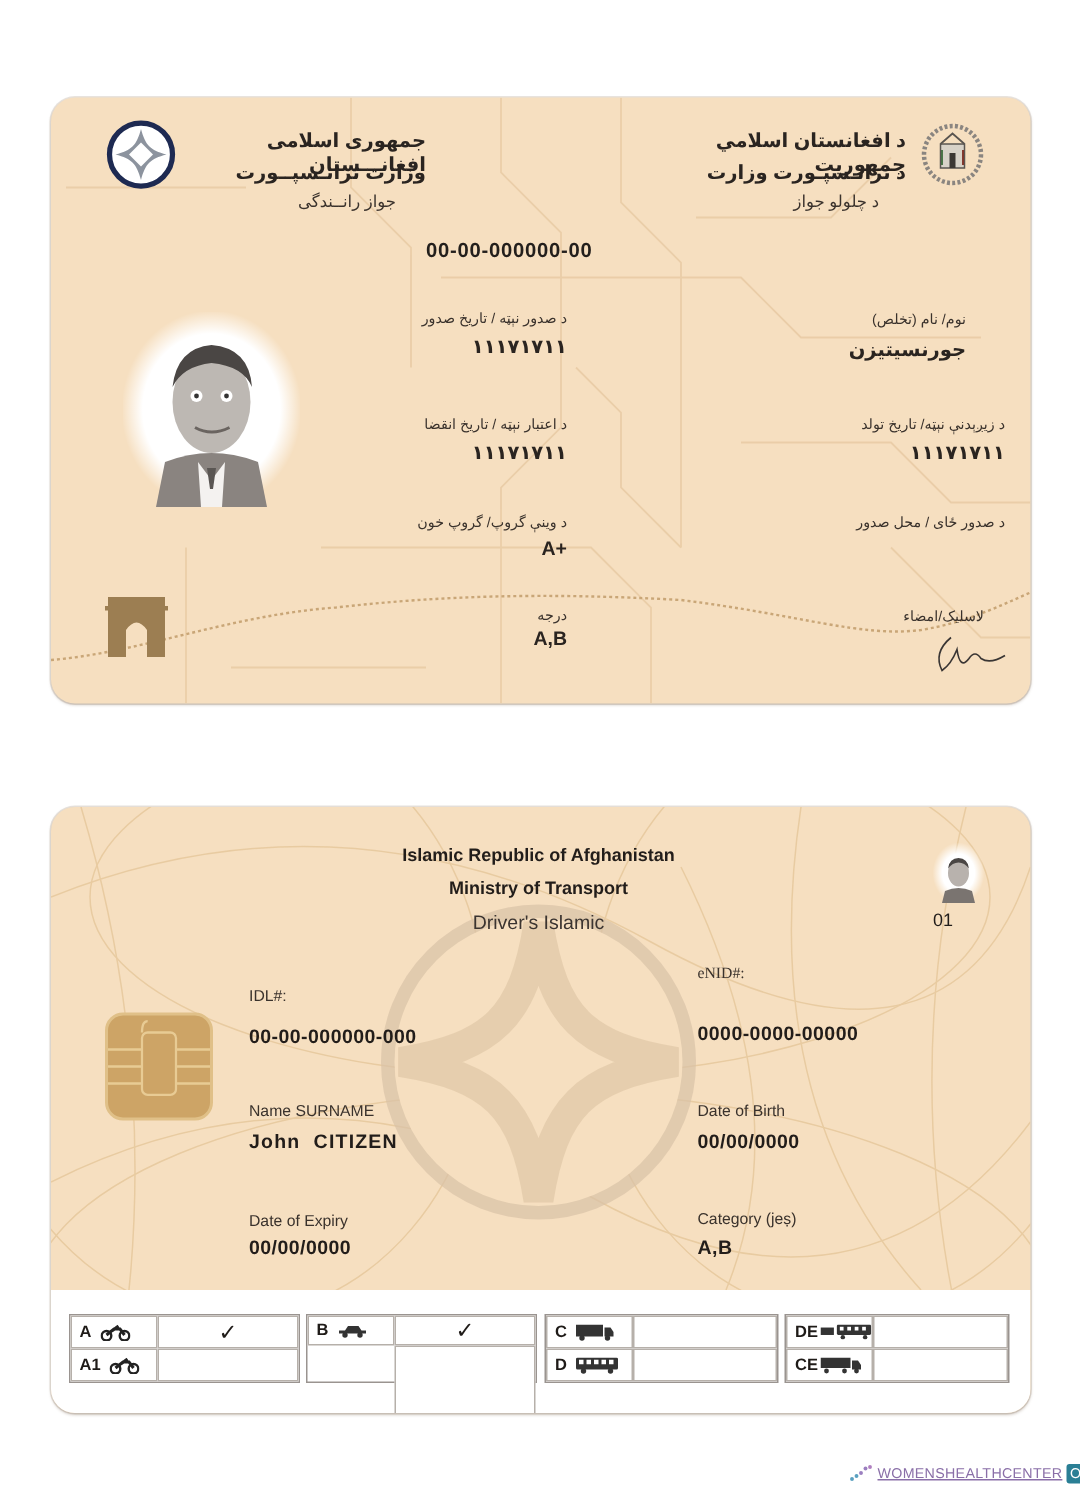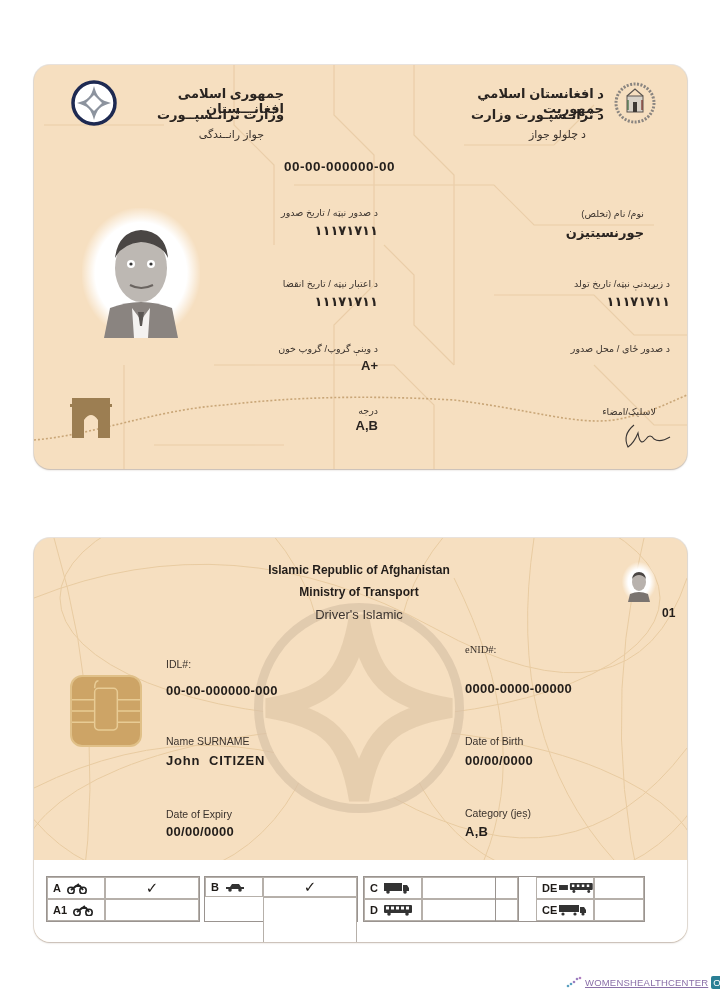--- a/index.html
+++ b/index.html
@@ -176,21 +176,21 @@
   <div class="abs en-title" style="left:180px;top:47px;width:290px;">Ministry of Transport</div>
   <div class="abs en-sub" style="left:180px;top:69px;width:290px;">Driver's Islamic</div>
 
   <div class="photo-mini">
     <svg viewBox="0 0 34 40" style="width:100%;height:100%">
       <path d="M6 40 L8 32 Q 17 28 26 32 L28 40 Z" fill="#7a7470"></path>
       <ellipse cx="17" cy="20" rx="7" ry="9" fill="#b8b2ad"></ellipse>
       <path d="M10 17 Q 11 10 17 10 Q 23 10 24 17 Q 21 13 17 13 Q 13 13 10 17 Z" fill="#4a4644"></path>
     </svg>
   </div>
-  <div class="abs" style="left:628px;top:68px;font-size:12px;font-weight:bold;color:#221d1a;">01</div>
+  <div class="abs" style="left:588px;top:68px;font-size:12px;font-weight:normal;color:#221d1a;">01</div>
 
   <div class="chip">
     <svg viewBox="0 0 72 72" style="width:100%;height:100%">
       <g stroke="#e8cb94" stroke-width="1.6" fill="none">
         <rect x="24" y="12" width="24" height="44" rx="4"></rect>
         <path d="M0 24 L24 24 M0 36 L24 36 M0 48 L24 48 M48 24 L72 24 M48 36 L72 36 M48 48 L72 48"></path>
         <path d="M28 4 Q 24 4 24 12"></path>
       </g>
     </svg>
   </div>
@@ -282,21 +282,21 @@
             <rect x="17" y="1.5" width="3" height="3"></rect>
             <rect x="22" y="1.5" width="3" height="3"></rect>
           </g>
           <circle cx="5" cy="9" r="1.8" fill="#333"></circle>
           <circle cx="23" cy="9" r="1.8" fill="#333"></circle>
         </svg>
     </div>
     <div class="lic-cell lic-mark"></div>
   </div>
 
-  <div class="lic-group" style="left:461px;width:150px;padding-left:40px;">
+  <div class="lic-group" style="left:489px;width:150px;">
     <div class="lic-cell" style="gap:2px;">
       <span>DE</span>
       <svg width="34" height="10" viewBox="0 0 34 10">
           <rect x="0" y="2" width="9" height="5" fill="#333"></rect>
           <rect x="11" y="0" width="23" height="7" rx="1" fill="#333"></rect>
           <g fill="#fff">
             <rect x="13" y="1.5" width="2.5" height="2.5"></rect>
             <rect x="18" y="1.5" width="2.5" height="2.5"></rect>
             <rect x="23" y="1.5" width="2.5" height="2.5"></rect>
             <rect x="28" y="1.5" width="2.5" height="2.5"></rect>

